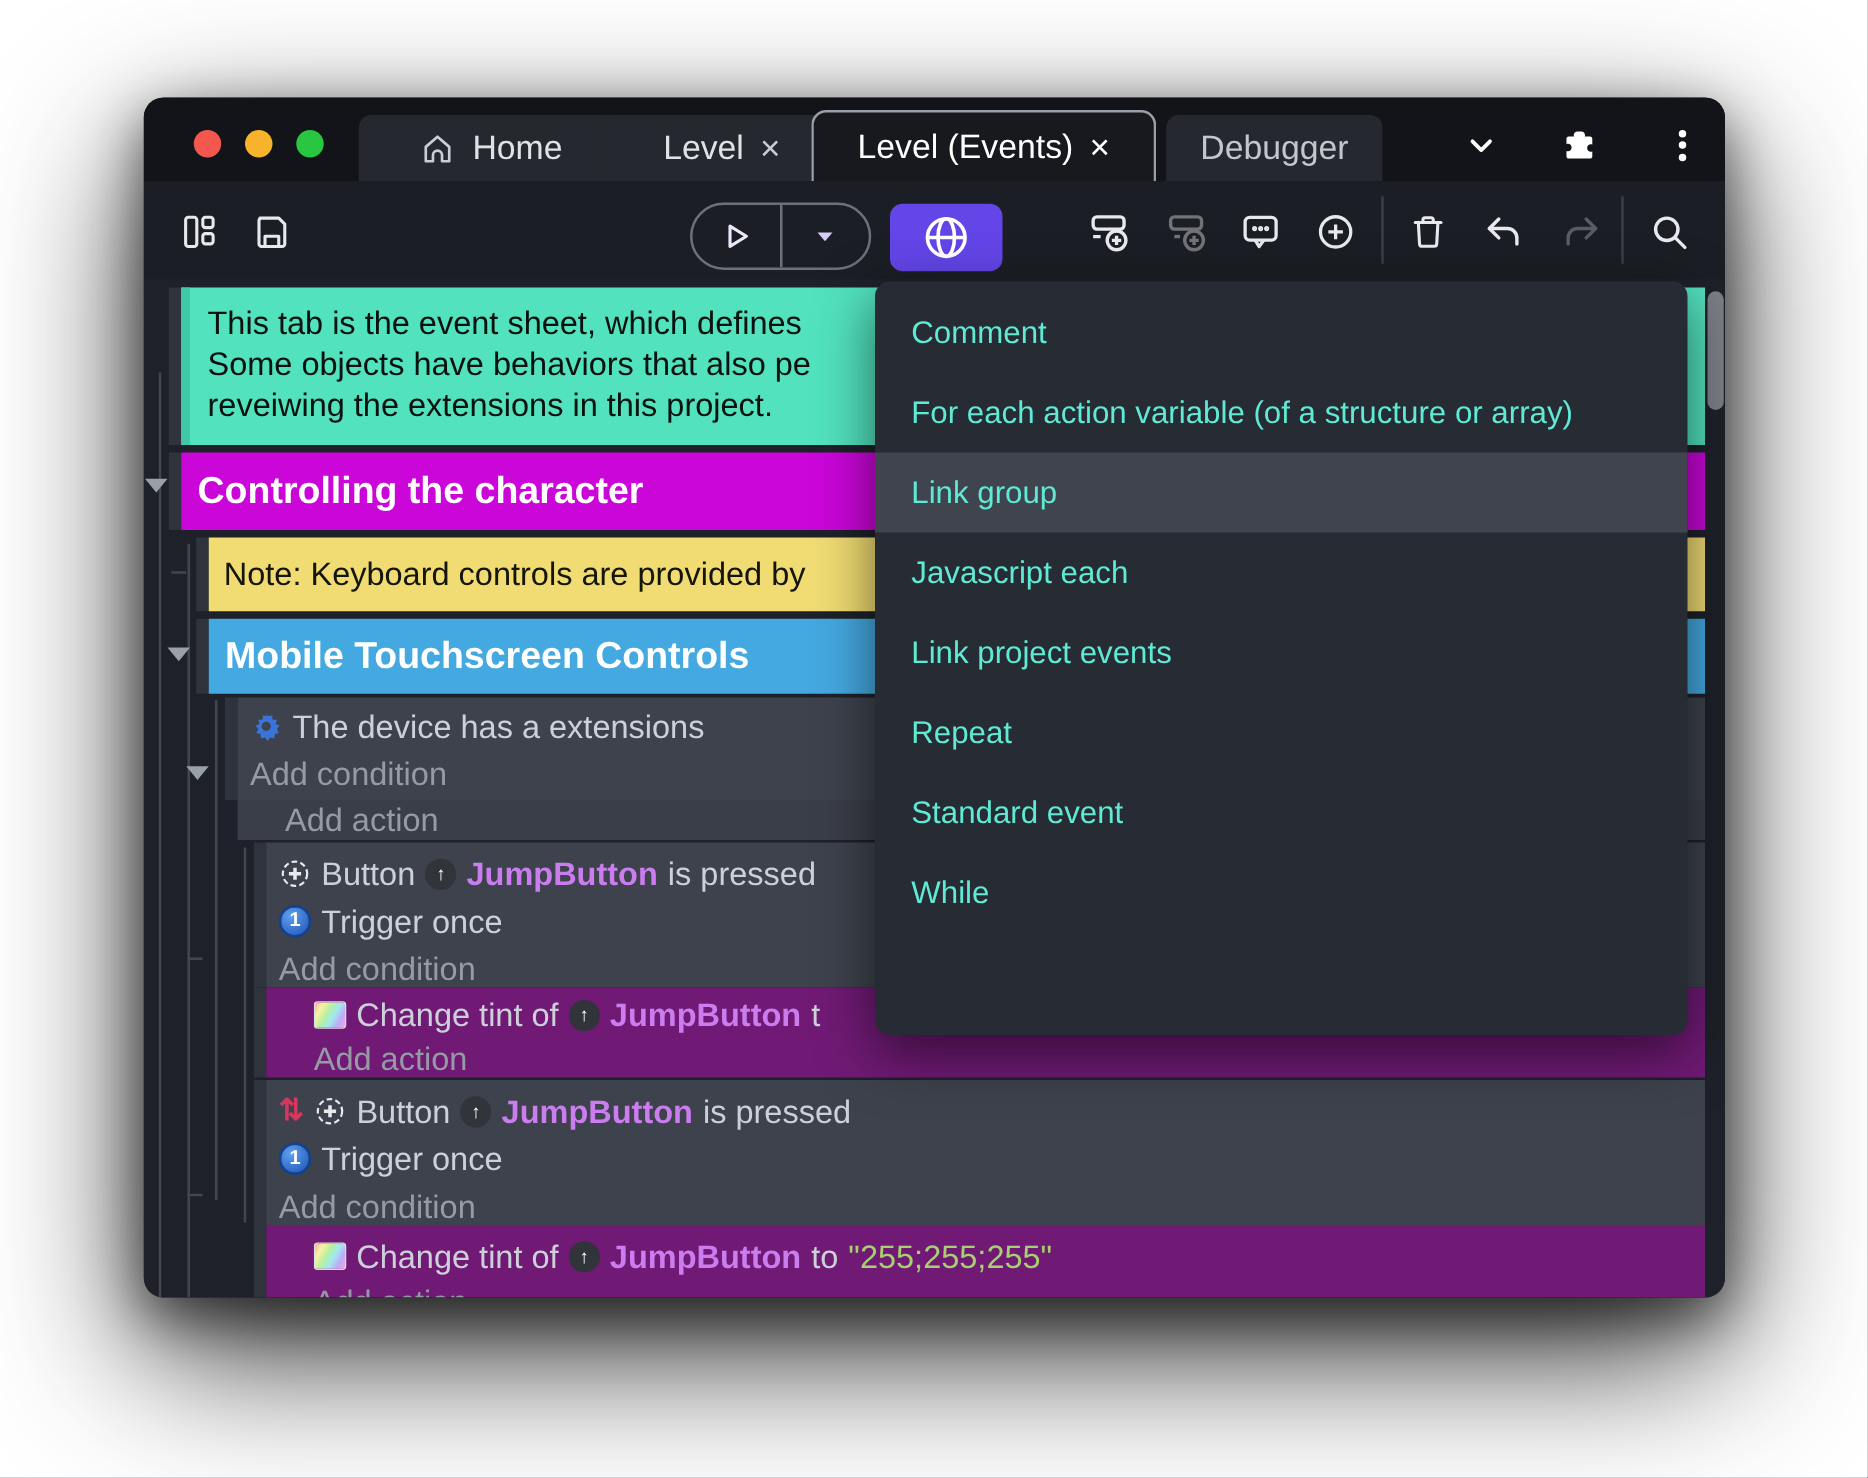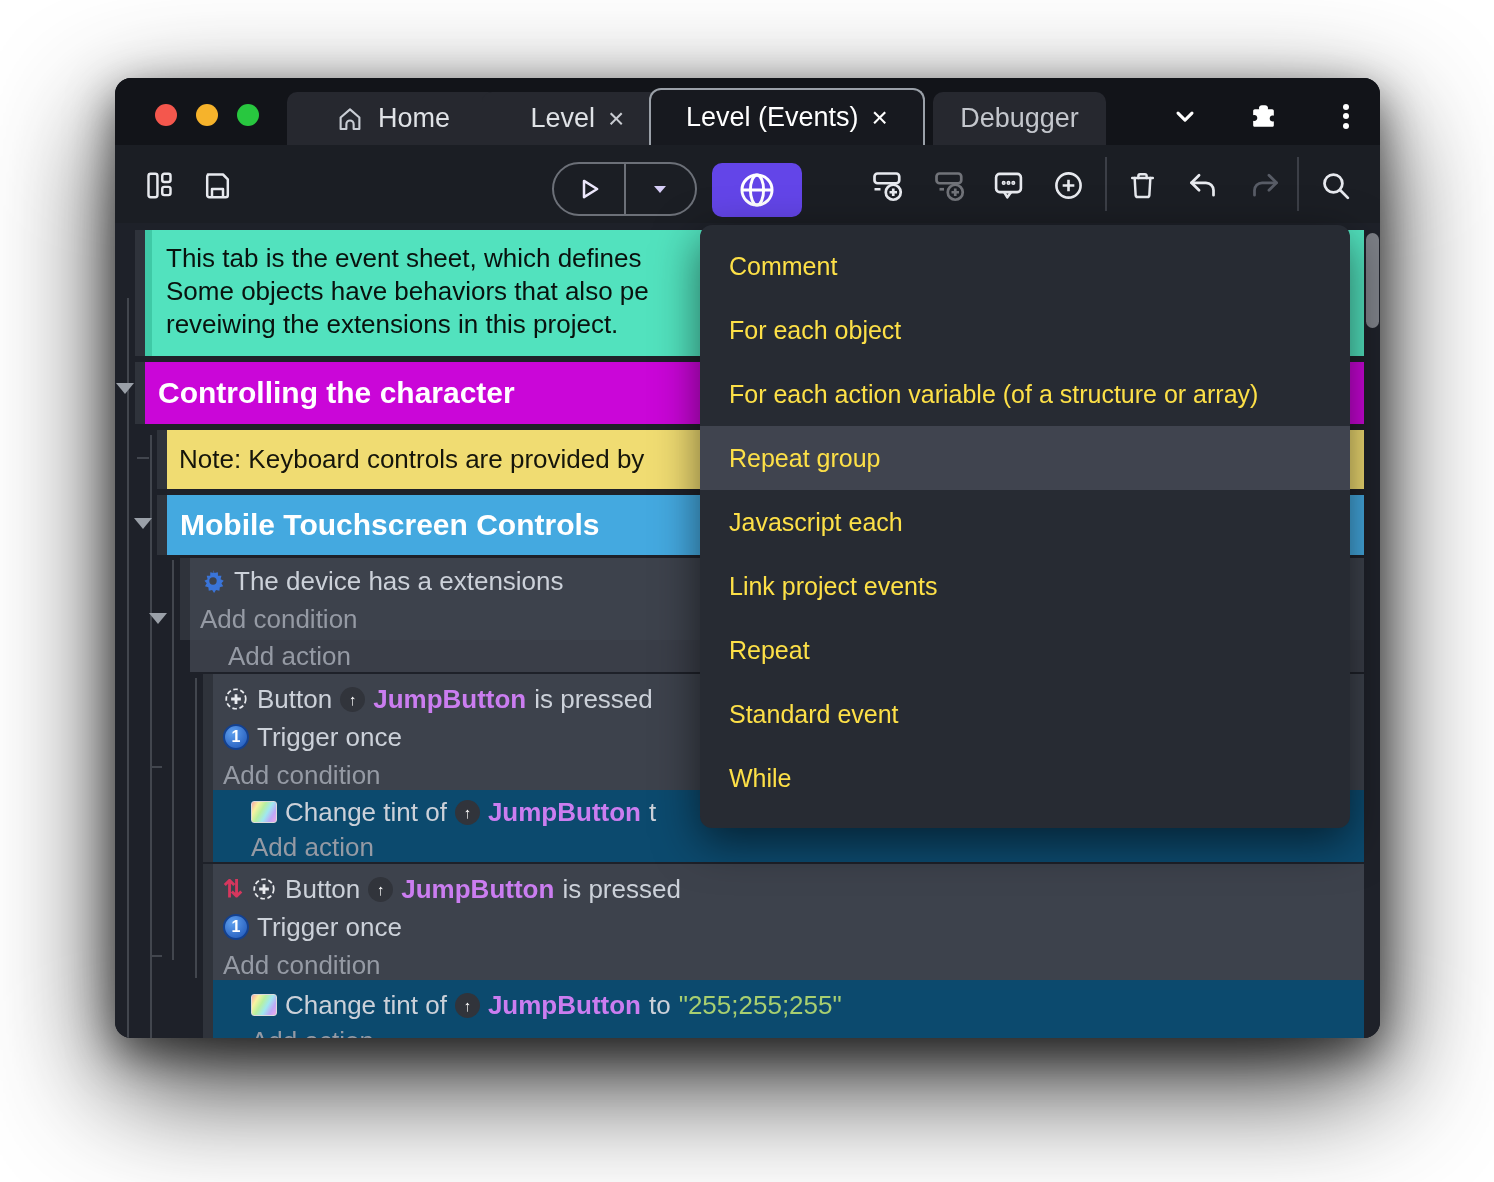--- a/index.html
+++ b/index.html
@@ -37,41 +37,41 @@
   .tick{position:absolute;height:2px;background:#42464e;}
   .tri{position:absolute;width:0;height:0;border-left:9px solid transparent;border-right:9px solid transparent;
     border-top:11px solid #9aa0a8;}
   .grip{position:absolute;width:10px;background:#2f333b;}
   .row{position:absolute;right:16px;box-sizing:border-box;}
   .row.comment{background:#52e2be;border-left:7px solid #3fc9a6;color:#09120e;font-size:26px;
     line-height:33px;padding:12px 0 0 14px;}
   .row.group{color:#fff;font-weight:bold;font-size:30px;display:flex;align-items:center;padding-left:13px;}
   .row.note{background:#f0dc72;color:#15150b;font-size:26px;display:flex;align-items:center;padding-left:12px;}
   .row.cond{background:#3d424c;}
-  .row.act{background:#0c4a6e;}
+  .row.act{background:#701a75;}
   .row.addrow{background:#3a3e48;}
   .eline{position:absolute;left:10px;right:4px;height:34px;display:flex;align-items:center;gap:8px;
     font-size:26px;color:#ccd1d9;white-space:nowrap;overflow:hidden;}
   .eline.ind{left:38px;}
   .muted{color:#959aa4;}
   .objname{color:#cb7df0;font-weight:bold;}
   .strval{color:#a8cf70;}
   .obj-badge{width:25px;height:25px;border-radius:50%;background:#31343b;color:#fff;font-size:15px;
     font-weight:bold;display:inline-flex;align-items:center;justify-content:center;flex:0 0 auto;}
   .once{width:26px;height:26px;border-radius:50%;background:radial-gradient(circle at 35% 30%,#5fa0ef,#1c52b4);
     border:2px solid #14418f;color:#fff;font-size:16px;font-weight:bold;display:inline-flex;
     align-items:center;justify-content:center;box-sizing:border-box;flex:0 0 auto;}
   .tint{width:24px;height:20px;border-radius:3px;border:1px solid #dcdcdc;flex:0 0 auto;
     background:linear-gradient(120deg,#f8a8a8 0%,#f8f3a0 20%,#b8f0a0 40%,#a0e8f0 60%,#c0a8f8 80%,#f0a8e8 100%);}
   .invert{color:#d6375e;font-weight:bold;font-size:24px;line-height:1;flex:0 0 auto;}
   .thumb{position:absolute;left:1251px;top:10px;width:13px;height:95px;border-radius:7px;background:#7c7f86;}
   
   .menu{position:absolute;left:585px;top:147px;width:650px;height:603px;background:#272b33;
     border-radius:12px;box-shadow:0 14px 45px rgba(0,0,0,.55);z-index:50;padding-top:9px;box-sizing:border-box;}
-  .mitem{height:64px;display:flex;align-items:center;padding-left:29px;font-size:25px;color:#fde047;}
+  .mitem{height:64px;display:flex;align-items:center;padding-left:29px;font-size:25px;color:#5eead4;}
   .mitem.hl{background:#40444f;}
 </style>
 </head>
 <body>
 
 <div class="page">
  <div class="win">
 
   <div class="tabbar">
     <div class="traffic">
@@ -364,23 +364,22 @@
       <div class="eline ind" style="top:44px;">
         <span class="muted">Add action</span>
       </div>
     </div>
 
     <div class="thumb"></div>
   </div>
 
   <div class="menu">
     <div class="mitem">Comment</div>
-    <div class="mitem">For each object</div>
     <div class="mitem">For each action variable (of a structure or array)</div>
-    <div class="mitem hl">Repeat group</div>
+    <div class="mitem hl">Link group</div>
     <div class="mitem">Javascript each</div>
     <div class="mitem">Link project events</div>
     <div class="mitem">Repeat</div>
     <div class="mitem">Standard event</div>
     <div class="mitem">While</div>
   </div>
 
  </div>
 </div>
 

